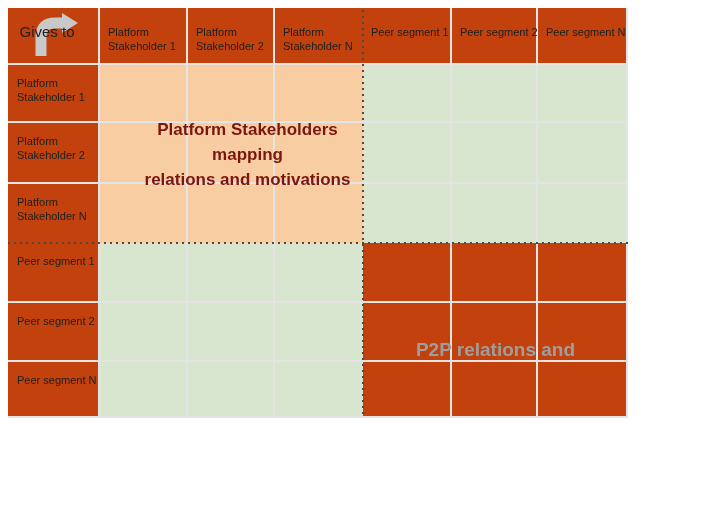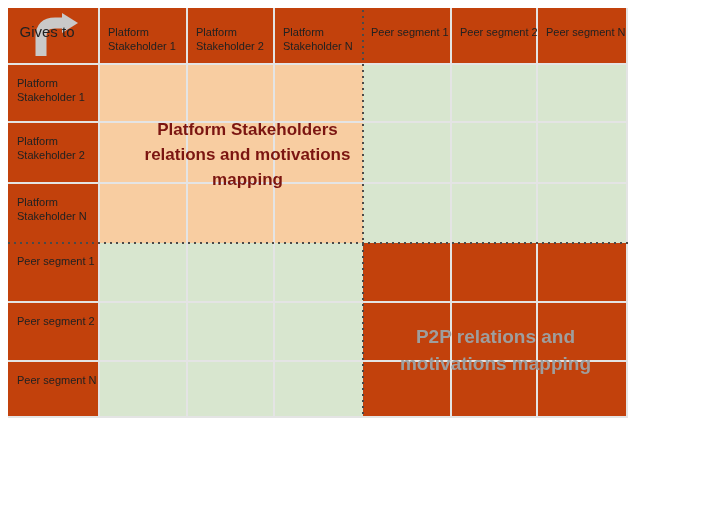--- a/index.html
+++ b/index.html
@@ -169,22 +169,21 @@
     <div class="c g nbr"></div>
     <div class="c"></div>
     <div class="c"></div>
     <div class="c"></div>
 
     <div class="dotted-v"></div>
     <div class="dotted-h"></div>
 
     <div class="overlay ov-platform">
       <span>Platform Stakeholders</span>
+      <span>mapping</span>
       <span>relations and motivations</span>
-      <span>mapping</span>
     </div>
     <div class="overlay ov-p2p">
       <span>P2P relations and</span>
-      <span>motivations mapping</span>
     </div>
 
   </div>
 </div>
 
 </body></html>

